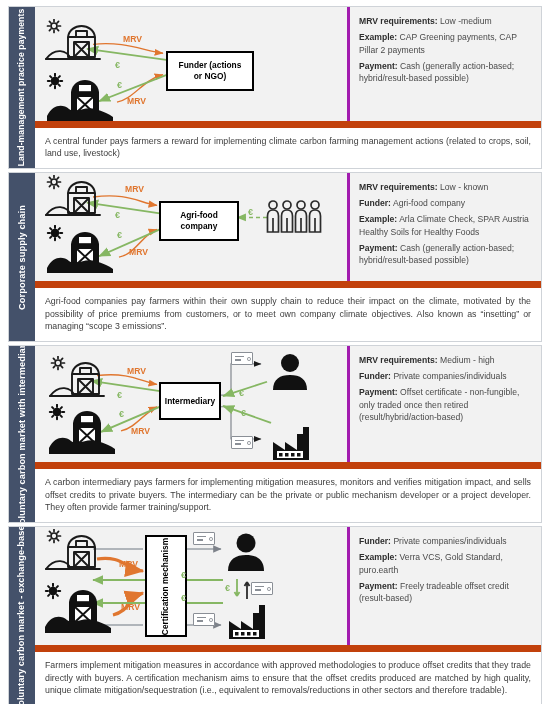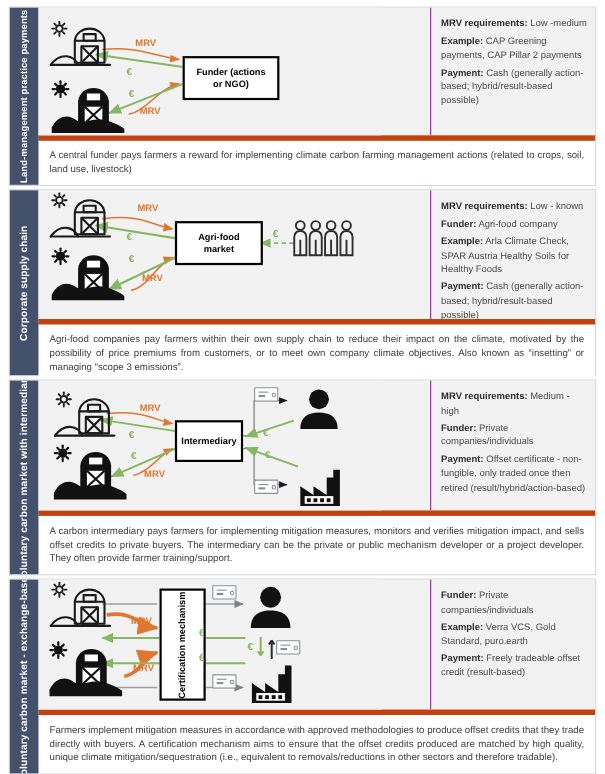--- a/index.html
+++ b/index.html
@@ -71,45 +71,44 @@
   .diagram {
     position: relative;
     flex: 0 0 312px;
     background: #f2f2f2;
     overflow: hidden;
   }
 
   .details {
     flex: 1 1 auto;
     background: #f2f2f2;
-    border-left: 1px solid #a21caf;
+    border-left: 3px solid #a21caf;
     padding: 8px 7px 6px 9px;
     min-width: 0;
-    margin-left: 44px;
   }
   .detail-line {
     font-size: 8.6px;
     line-height: 12.6px;
     color: #4a4a4a;
     margin-bottom: 3.5px;
   }
   .detail-line:last-child { margin-bottom: 0; }
   .detail-line b {
     color: #2e2e2e;
     font-weight: bold;
   }
 
   .caption {
     background: #ffffff;
     padding: 7px 10px 8px 10px;
     font-size: 8.8px;
     line-height: 12.6px;
     color: #3d3d3d;
     text-align: justify;
-    border-top: 5px solid #c2410c;
+    border-top: 7px solid #c2410c;
   }
 
   
   .node {
     position: absolute;
     background: #ffffff;
     border: 2.2px solid #000000;
     display: flex;
     align-items: center;
     justify-content: center;
@@ -353,21 +352,21 @@
             </div>
 
             <div class="mrv-label" style="left:90px; top:11px;">MRV</div>
             <div class="mrv-label" style="left:94px; top:74px;">MRV</div>
             <div class="euro-label" style="left:80px; top:37px;">€</div>
             <div class="euro-label" style="left:82px; top:57px;">€</div>
             <div class="euro-label" style="left:213px; top:34px;">€</div>
 
             <div class="node" style="left:124px; top:28px; width:80px; height:40px; flex-direction:column;">
               <span>Agri-food</span>
-              <span>market</span>
+              <span>company</span>
             </div>
 
             <div class="ic" style="left:230px; top:26px;">
               <svg width="62" height="44" viewBox="0 0 62 44">
                 <g stroke="#2c2c2c" stroke-width="1.7" fill="none">
                   <circle cx="8" cy="6" r="4"></circle>
                   <path d="M2.5,17 C2.5,12.5 5,11 8,11 C11,11 13.5,12.5 13.5,17 L13.5,33 L2.5,33 z"></path>
                   <line x1="8" y1="19" x2="8" y2="33"></line>
                   <circle cx="22" cy="6" r="4"></circle>
                   <path d="M16.5,17 C16.5,12.5 19,11 22,11 C25,11 27.5,12.5 27.5,17 L27.5,33 L16.5,33 z"></path>

